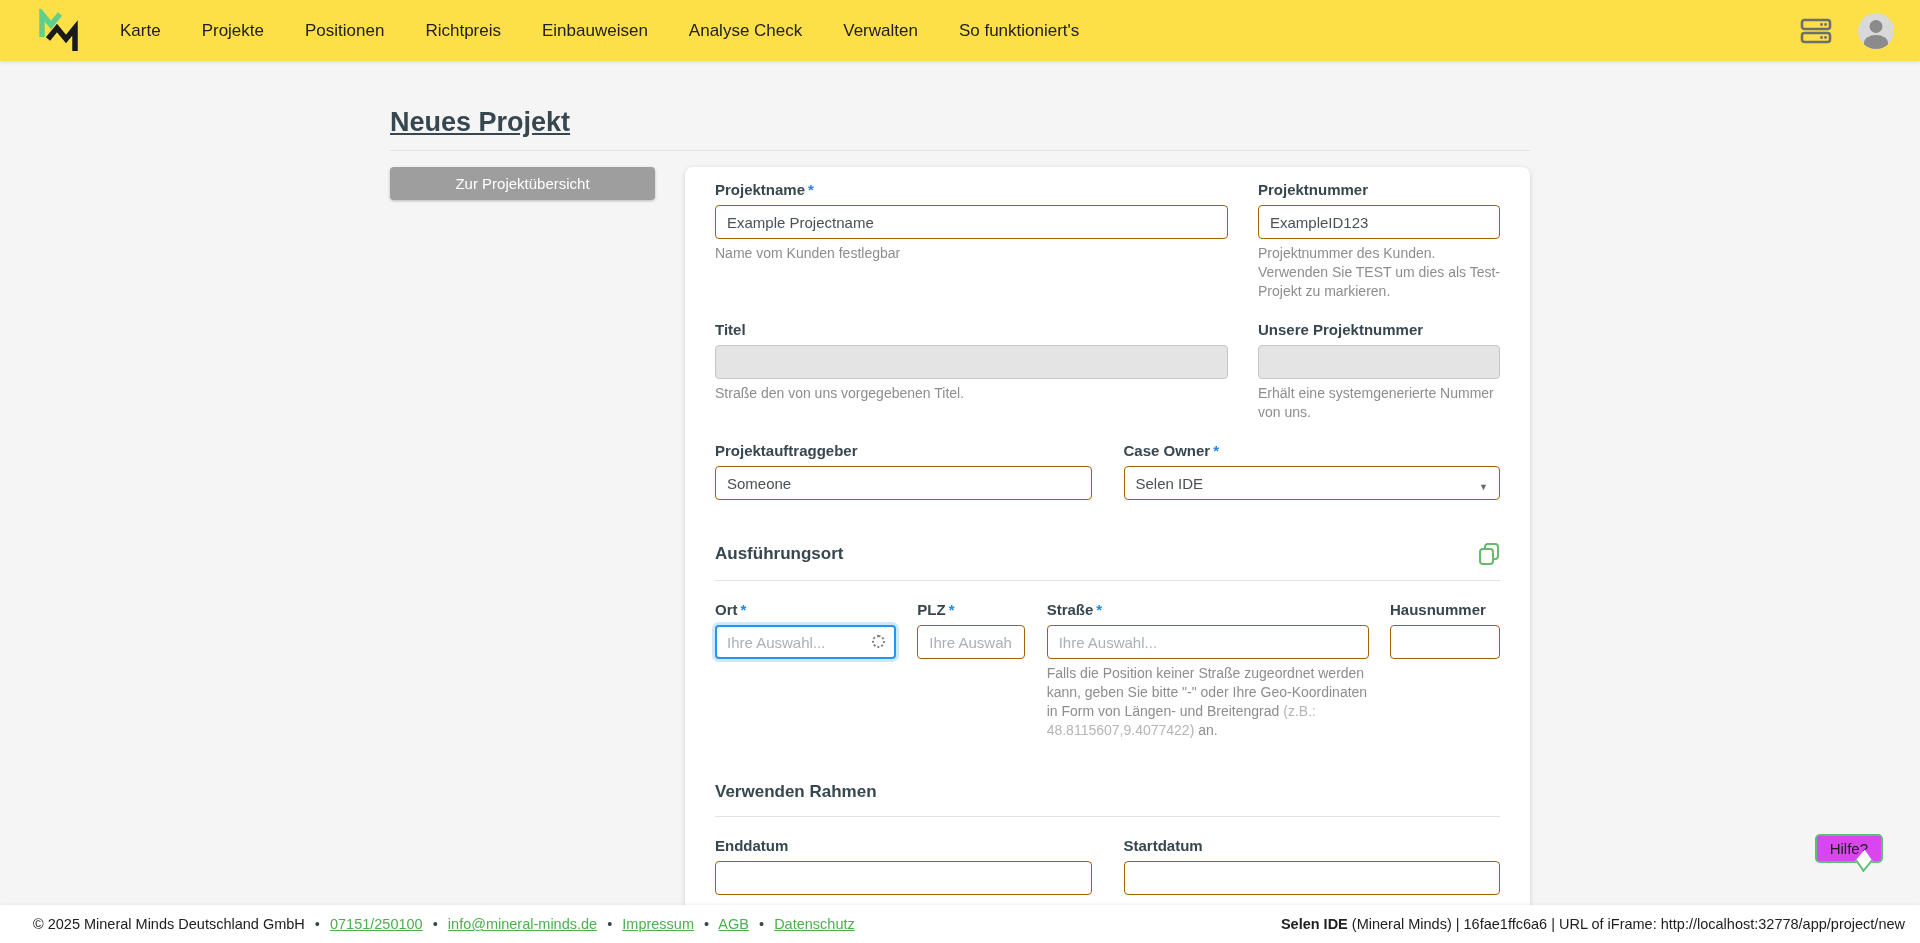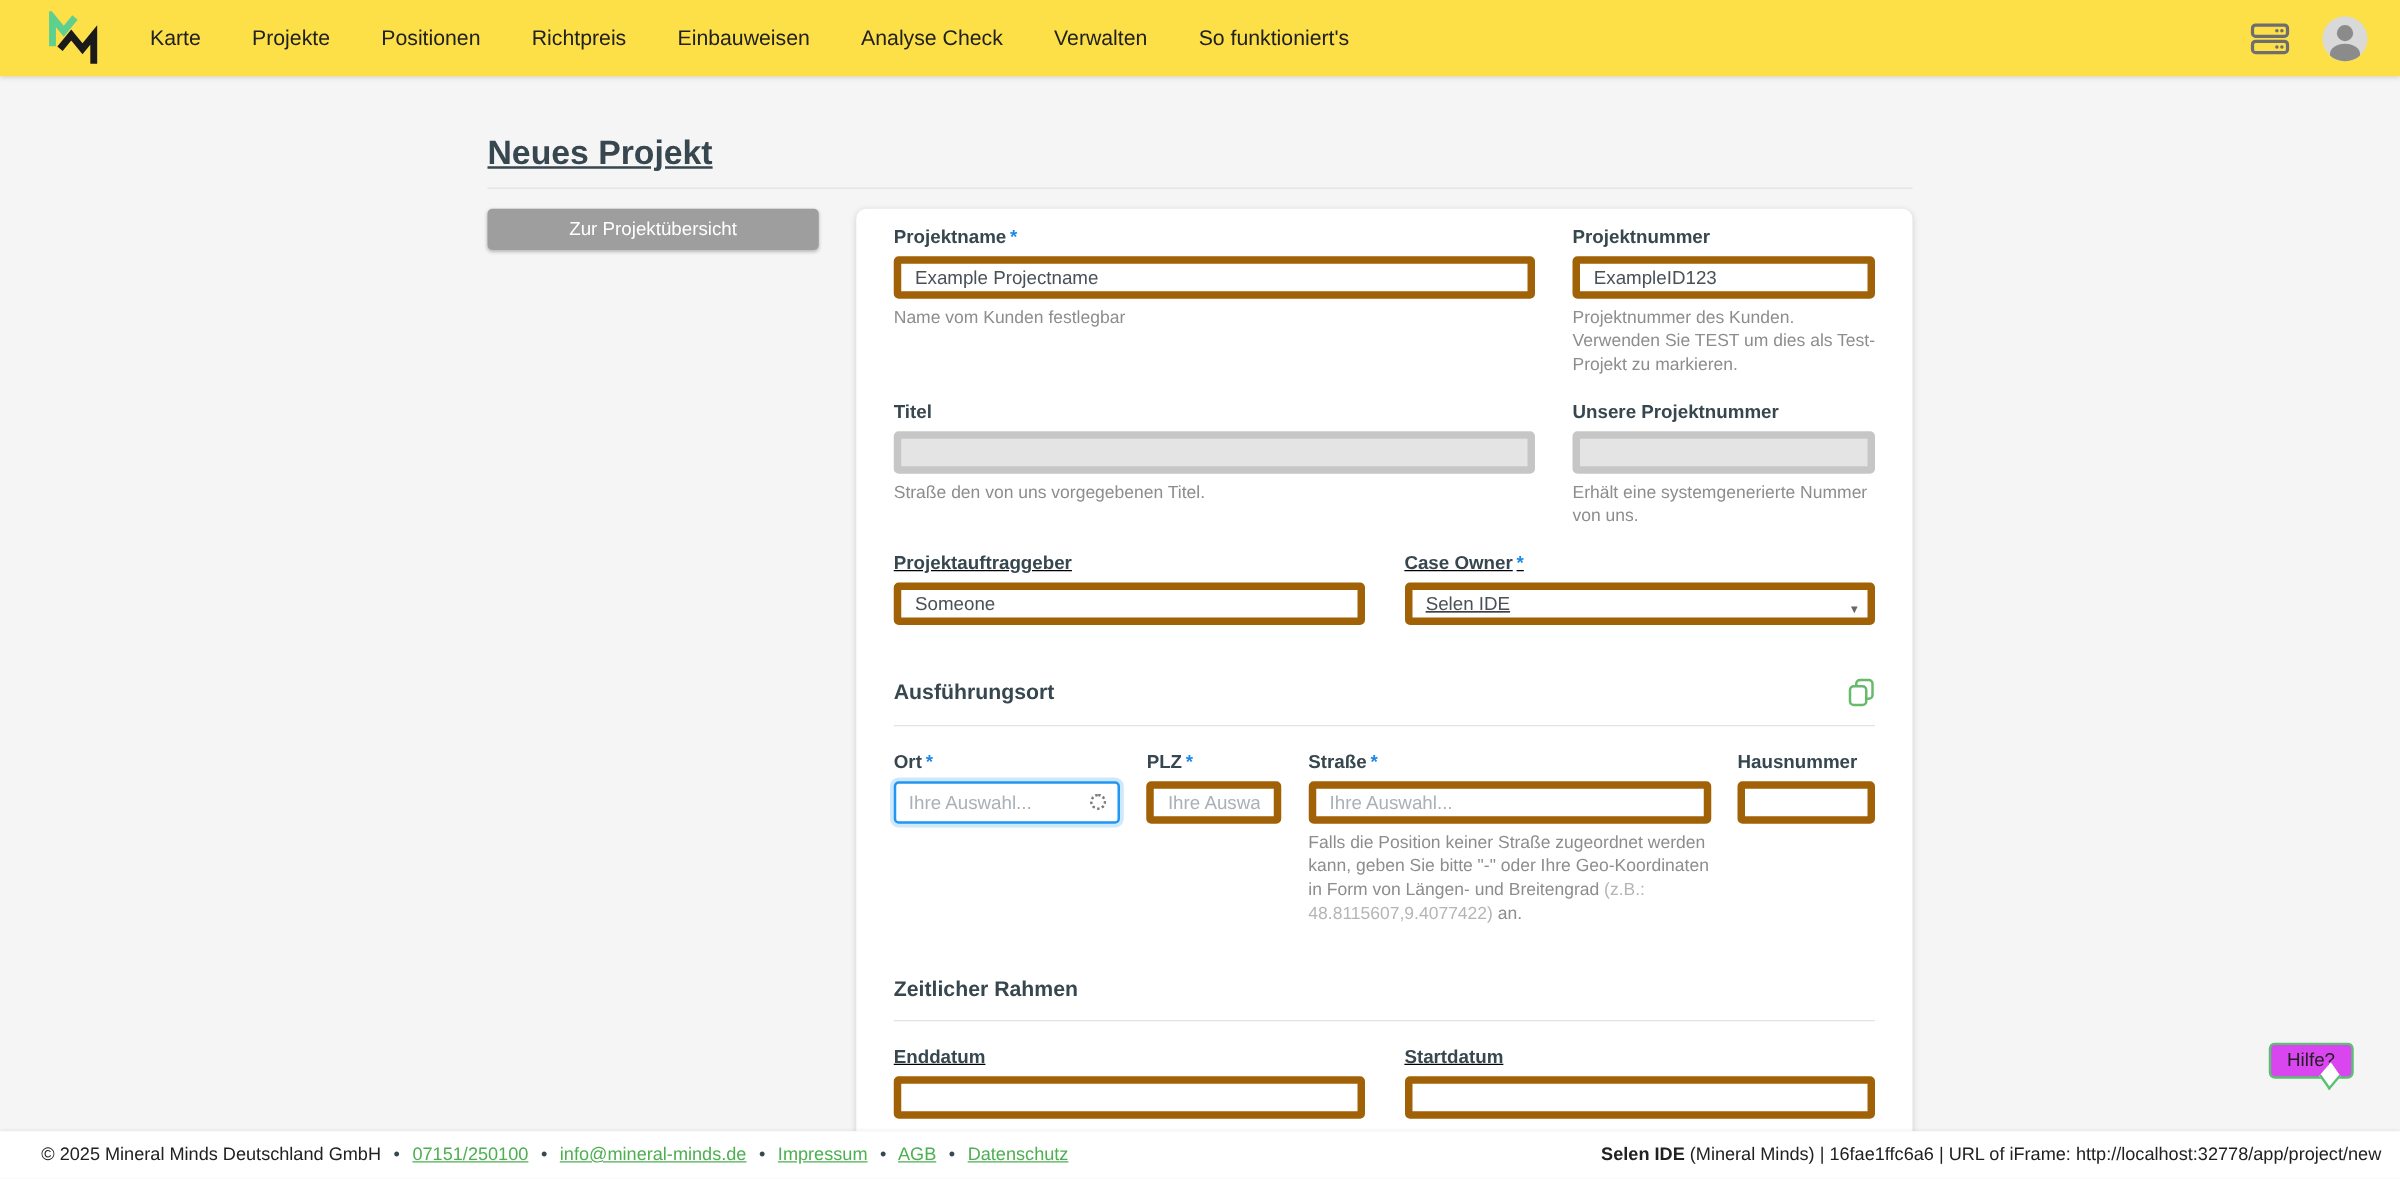--- a/index.html
+++ b/index.html
@@ -30,26 +30,26 @@
   .content-row { display:flex; align-items:flex-start; }
   .left-col { width:265px; margin-right:30px; flex:0 0 auto; }
   .back-btn { width:100%; height:33px; background:#9e9e9e; color:#ffffff; border:none;
     border-radius:4px; font-size:15px; font-family:inherit; cursor:pointer;
     box-shadow:0 1px 3px rgba(0,0,0,0.25); }
 
   
   .card { flex:1 1 auto; background:#ffffff; border-radius:8px;
     box-shadow:0 1px 5px rgba(0,0,0,0.15); padding:14px 30px 24px 30px; }
   .grid-2a { display:grid; grid-template-columns:513px 242px; justify-content:space-between; }
-  .grid-2b { display:grid; grid-template-columns:1fr 1fr; column-gap:32px;text-decoration:underline; }
+  .grid-2b { display:grid; grid-template-columns:1fr 1fr; column-gap:32px; }
   .grid-4  { display:grid; grid-template-columns:181px 108px 322px 110px; justify-content:space-between; }
   .mt20 { margin-top:20px; } .mt24 { margin-top:24px; }
   .field-label { font-size:15px; font-weight:700; color:#37474f; line-height:18px; }
   .req { color:#1e88e5; font-weight:700; margin-left:3px; }
-  .t-input { width:100%; height:34px; border:6px solid #a16207; border-radius:4px;
+  .t-input { width:100%; height:34px; border:1px solid #a16207; border-radius:4px;
     margin-top:6px; padding:0 11px; font-size:15px; font-family:inherit; color:#495057;
     background:#ffffff; outline:none; }
   .t-input::placeholder { color:#a9b0b7; }
   .t-input:disabled, .t-input.disabled { background:#e4e4e4; border-color:#c6c6c6; }
   .t-input.focused { border:2px solid #2196f3; box-shadow:0 0 0 3px rgba(33,150,243,0.22); padding:0 10px; }
   .hint { font-size:14px; color:#8d8d8d; line-height:19px; margin-top:5px; }
   .hint .lite { color:#b5b5b5; }
   .select-box { position:relative; }
   .select-value { display:flex; align-items:center; cursor:pointer; }
   .caret { position:absolute; right:12px; top:50%; margin-top:-1px; font-size:9px; color:#666; pointer-events:none; }
@@ -212,21 +212,21 @@
               <input class="t-input" type="text" placeholder="Ihre Auswahl..." style="">
               <div class="hint"><span>Falls die Position keiner Straße zugeordnet werden kann, geben Sie bitte "-" oder Ihre Geo-Koordinaten in Form von Längen- und Breitengrad </span><span class="lite">(z.B.: 48.8115607,9.4077422)</span><span> an.</span></div>
             </div>
             <div>
               <div class="field-label">Hausnummer</div>
               <input class="t-input" type="text" style="">
             </div>
           </div>
 
           <div class="section-head mt24">
-            <div class="section-title">Zeitlicher Rahmen</div>
+            <div class="section-title">Verwenden Rahmen</div>
           </div>
           <hr class="section-divider">
 
           <div class="grid-2b mt20">
             <div>
               <div class="field-label">Enddatum</div>
               <input class="t-input" type="text" style="">
             </div>
             <div>
               <div class="field-label">Startdatum</div>

